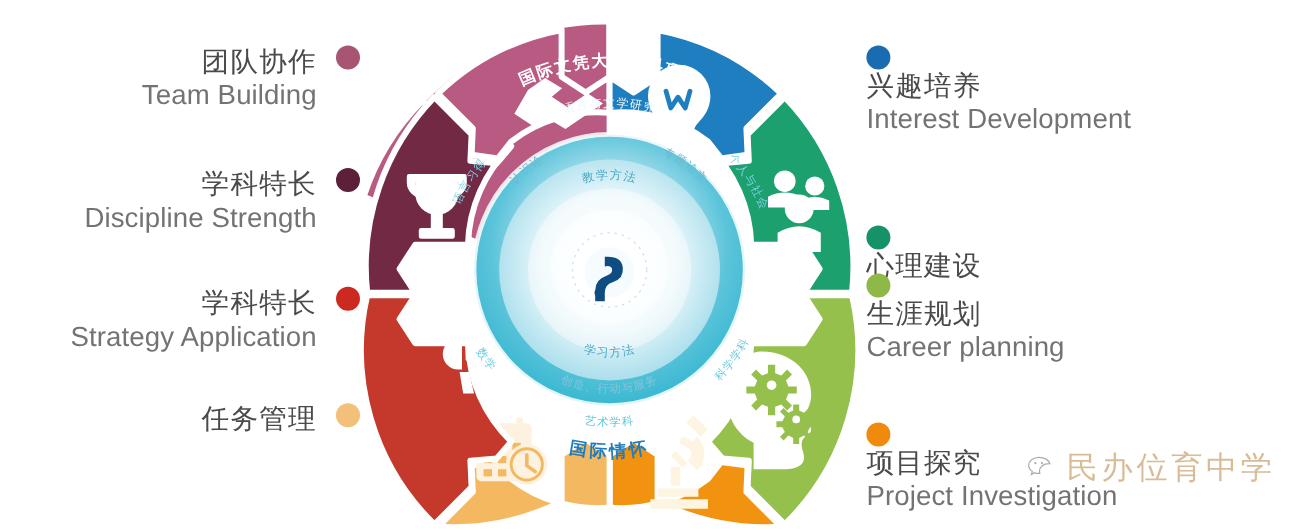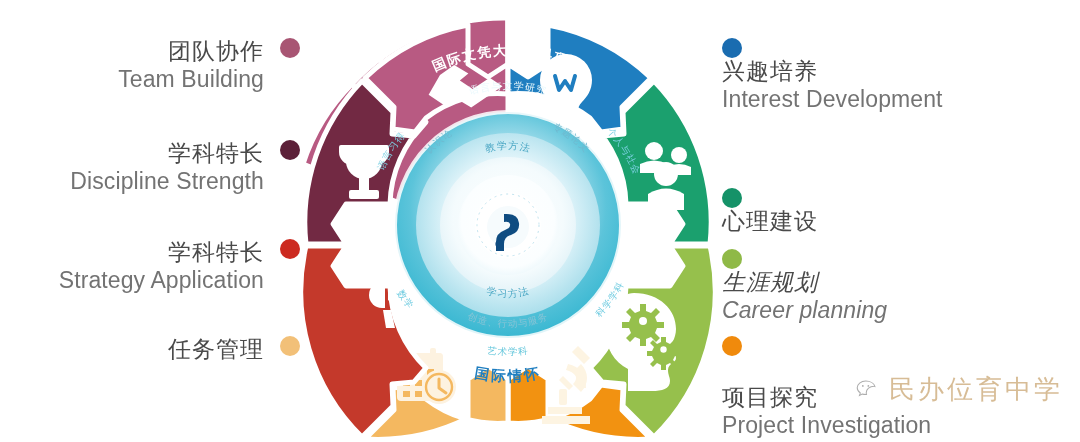--- a/index.html
+++ b/index.html
@@ -105,29 +105,29 @@
       </div>
     </div>
 
     <div class="label-row" style="top:140px;margin-top:48px;">
       <span class="dot" style="background:#159268"></span>
       <div class="label-texts">
         <span class="lbl-cn">心理建设</span>
       </div>
     </div>
 
-    <div class="label-row" style="top:249px;font-style:italic;">
+    <div class="label-row" style="top:228px;">
       <span class="dot" style="background:#8fb947"></span>
       <div class="label-texts">
         <span class="lbl-cn">生涯规划</span>
         <span class="lbl-en"> Career planning</span>
       </div>
     </div>
 
-    <div class="label-row" style="top:336px;gap:28px;">
+    <div class="label-row" style="top:352px;">
       <span class="dot" style="background:#f08a0c"></span>
       <div class="label-texts">
         <span class="lbl-cn">项目探究</span>
         <span class="lbl-en">Project Investigation</span>
       </div>
     </div>
   </div>
 
   <div id="wheel">
     <svg width="452" height="434" viewBox="0 0 452 434" xmlns="http://www.w3.org/2000/svg">

